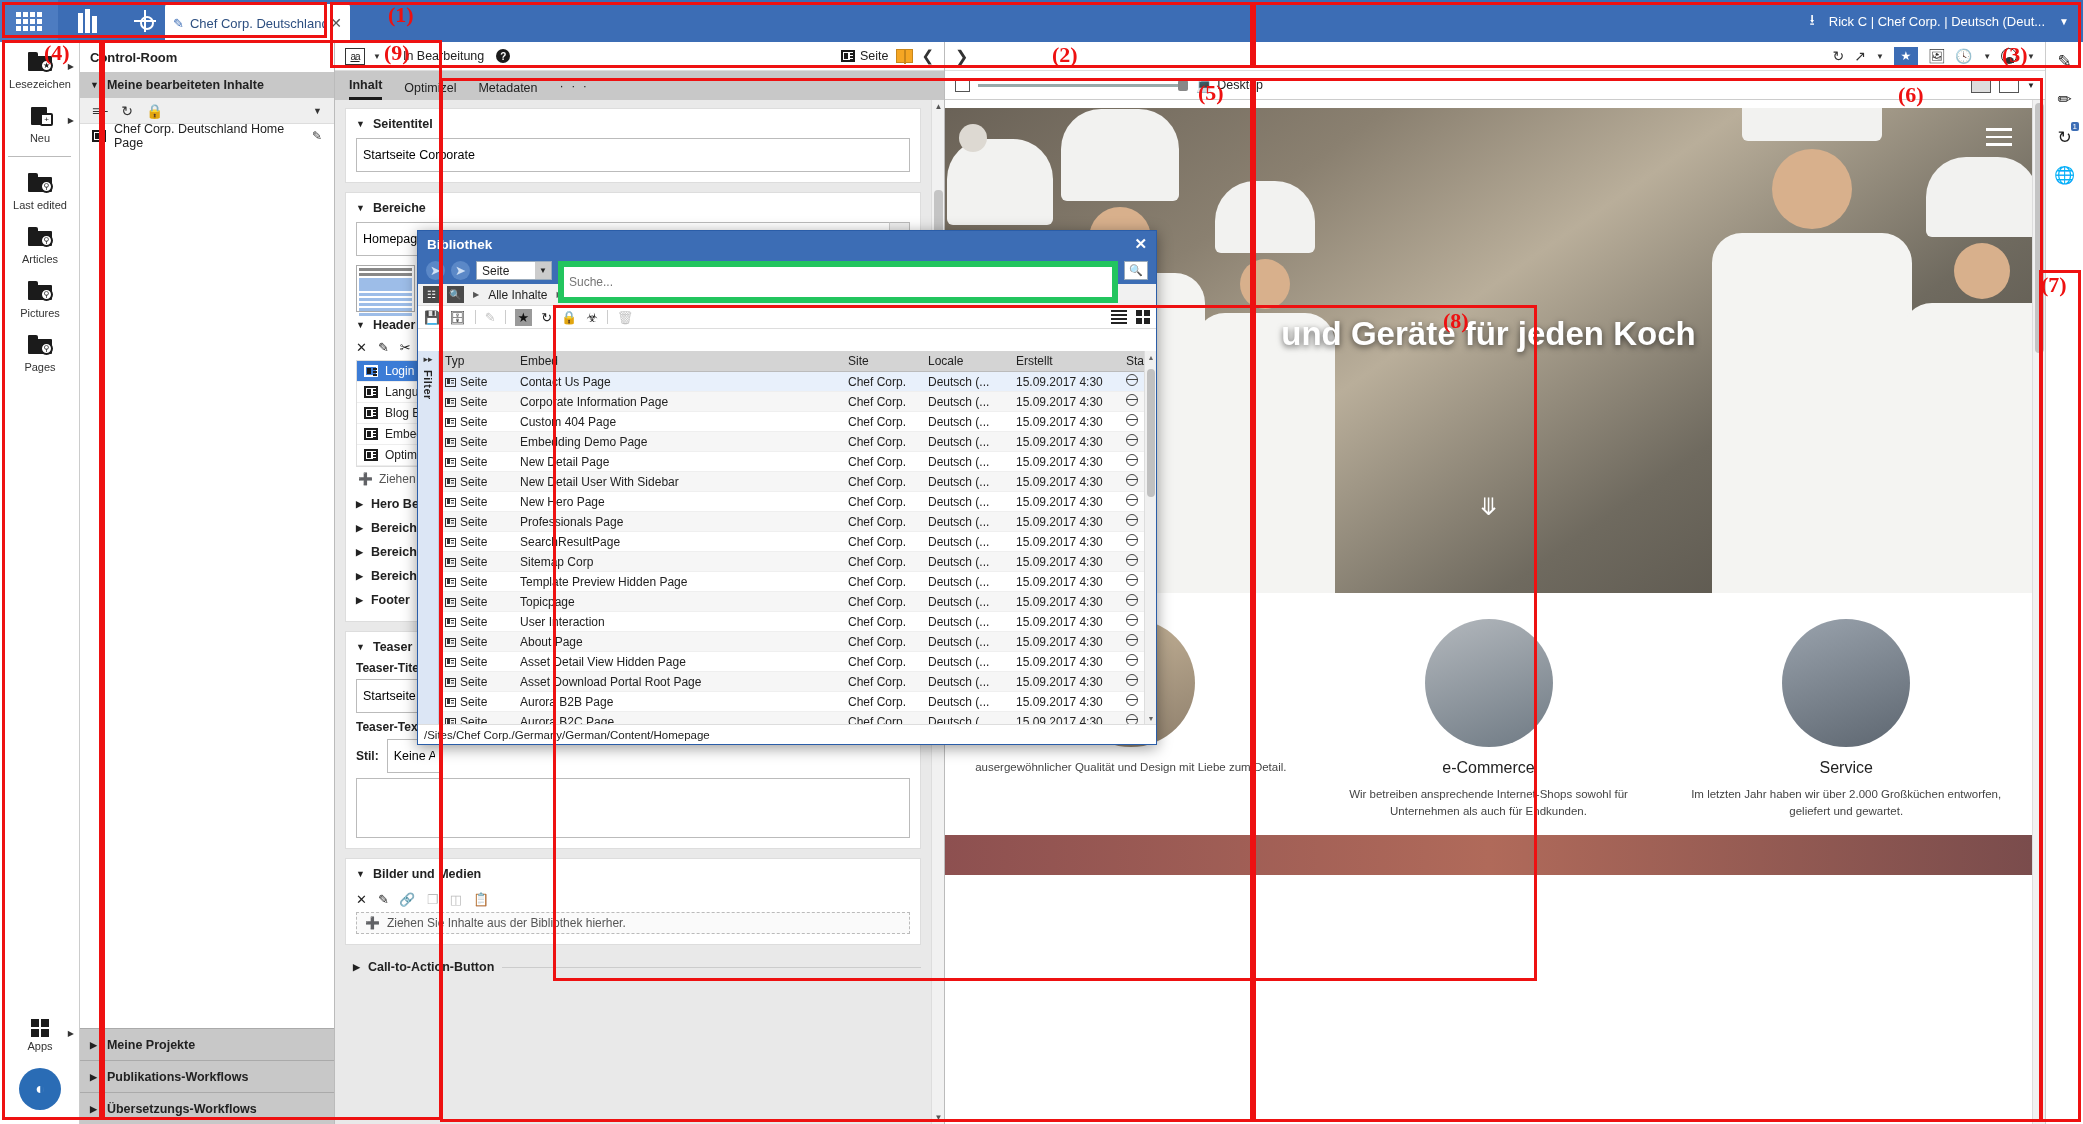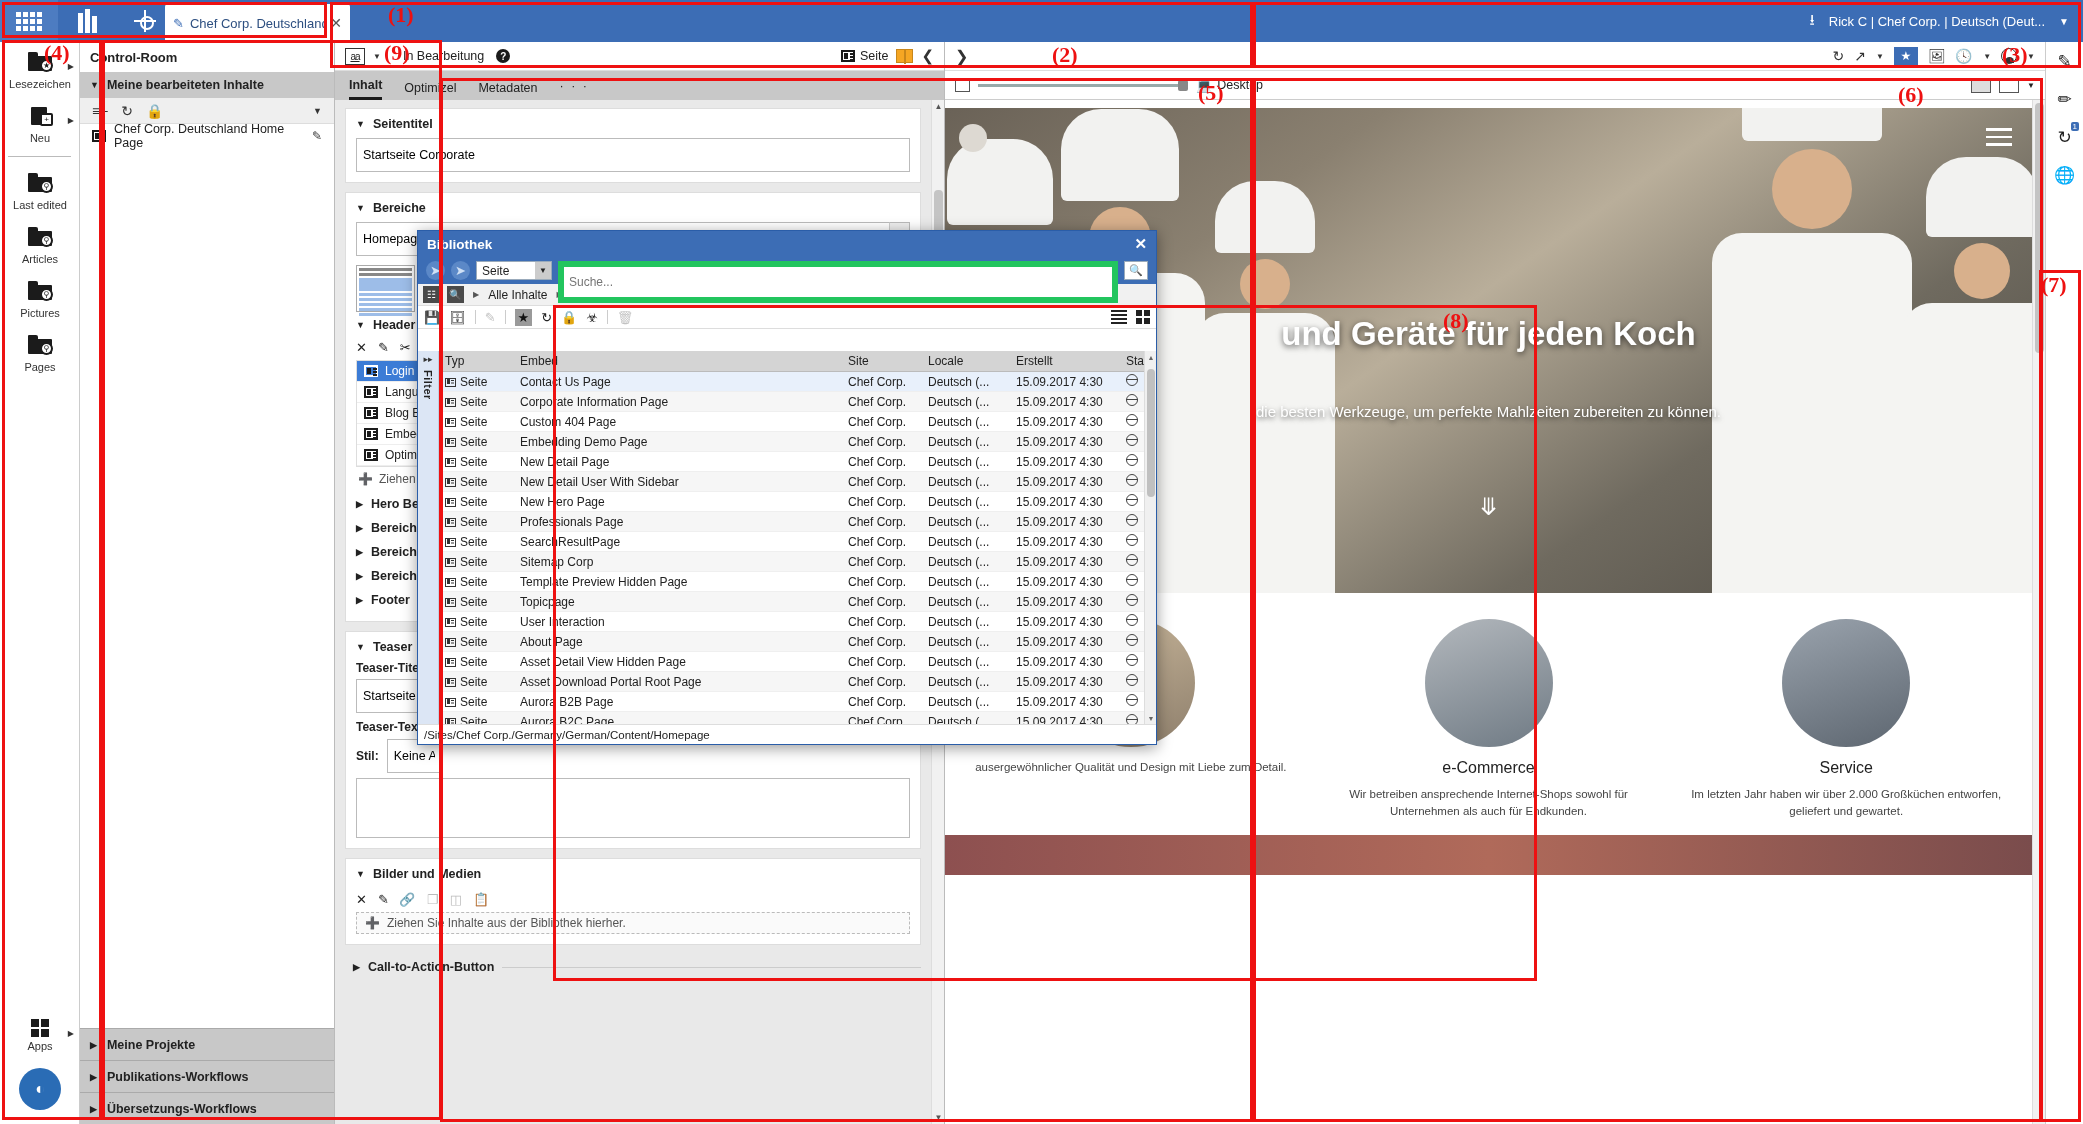--- a/index.html
+++ b/index.html
@@ -588,21 +588,20 @@
               <div class="coat" style="height:290px"></div>
             </div>
         </div>
         <div class="logo"></div>
         <div class="burger">
             <i></i>
             <i></i>
             <i></i>
           </div>
         <div class="h1">und Geräte für jeden Koch</div>
-        <div class="sub">die besten Werkzeuge, um perfekte Mahlzeiten zubereiten zu können.</div>
         <div class="down">⤋</div>
       </div>
 
       <div class="teasers">
         <div class="tz">
           <div class="circ" style="background:linear-gradient(160deg,#c9b79b,#8e7f6c)"></div>
           <div class="p">ausergewöhnlicher Qualität und Design mit Liebe zum Detail.</div>
         </div>
         <div class="tz">
           <div class="circ" style="background:linear-gradient(160deg,#b3b8bd,#6f7a84)"></div>

